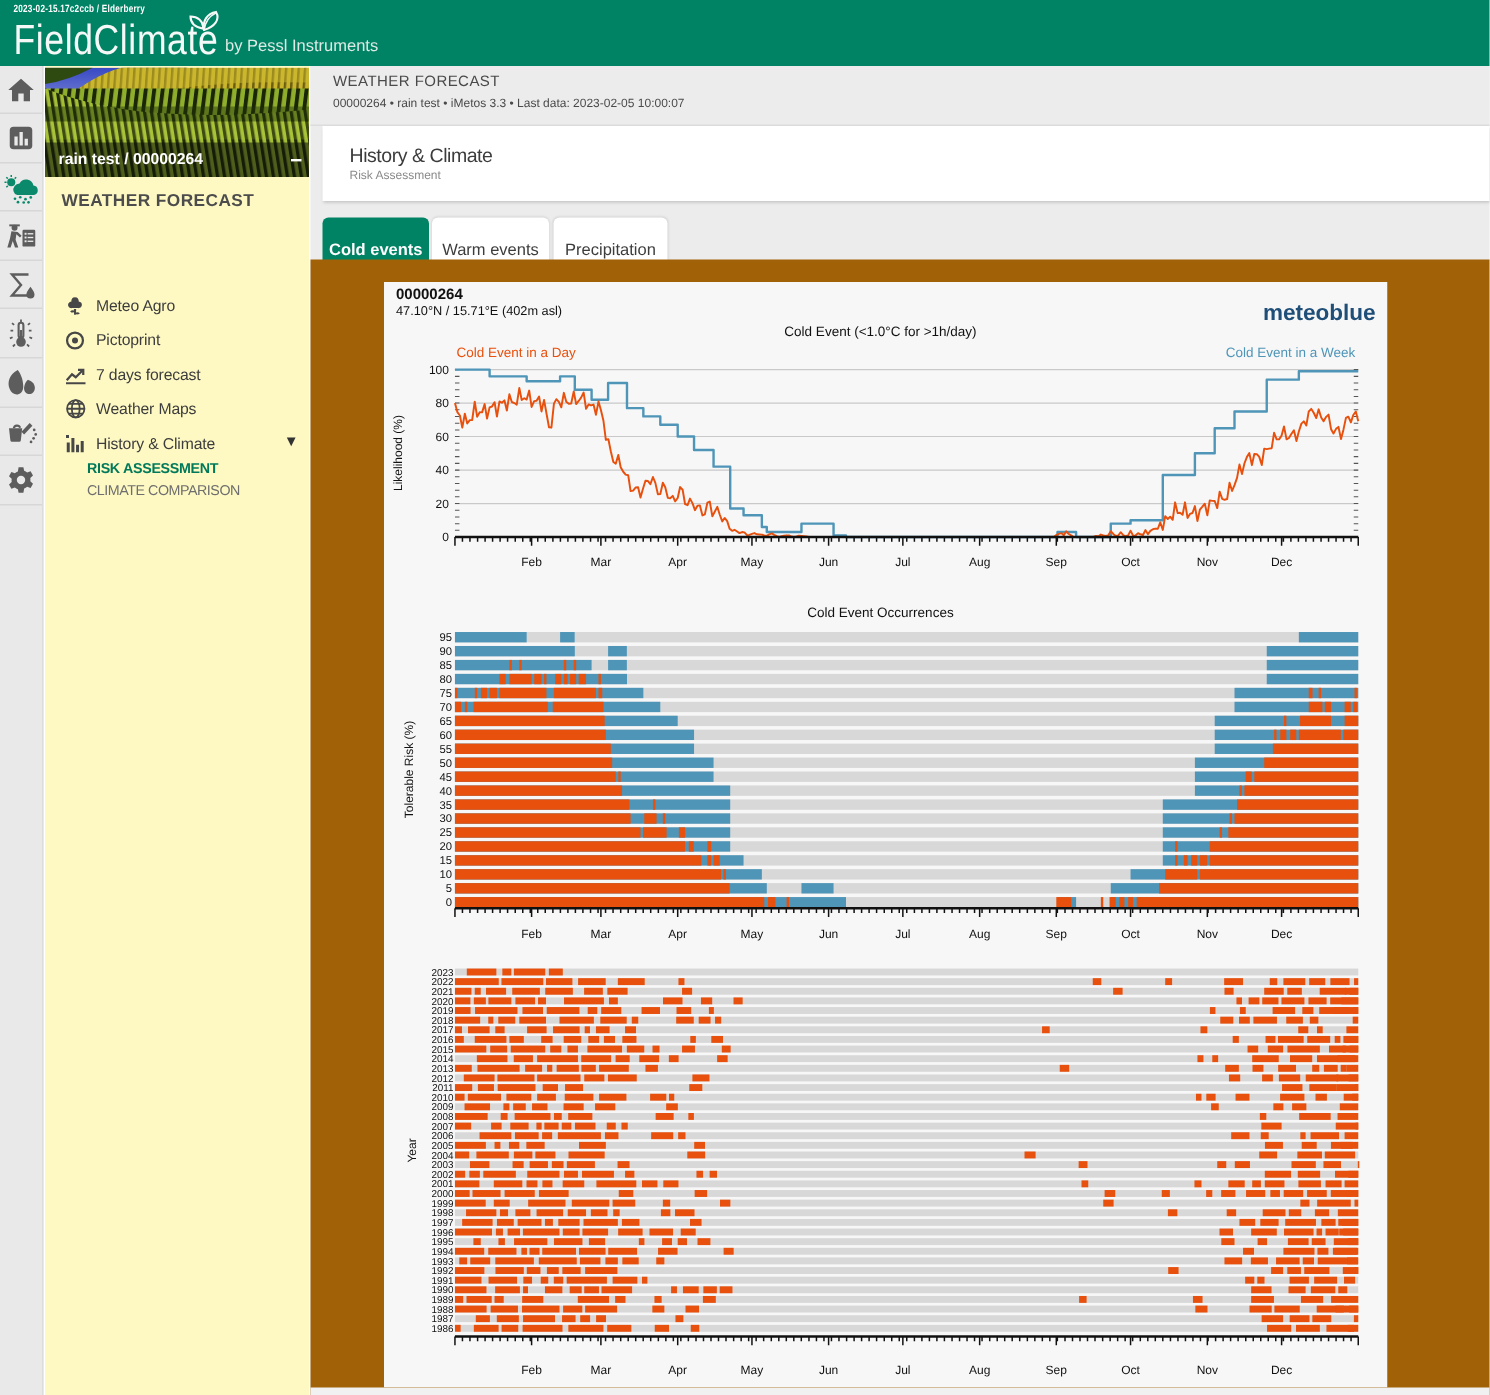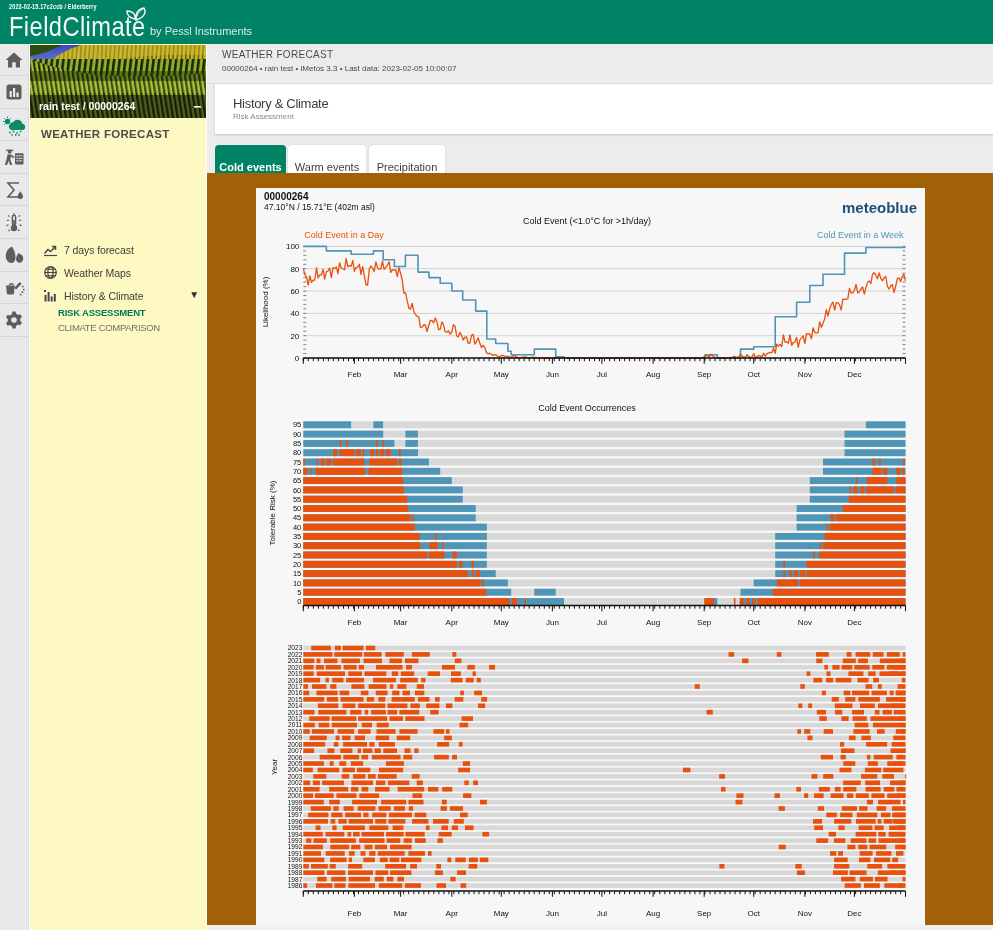--- a/index.html
+++ b/index.html
@@ -185,20 +185,42 @@
   <rect x="0" y="14" width="176" height="59" fill="url(#rows)"></rect>
   <path d="M0 14 L0 73 L176 73 L176 28 Q120 34 70 30 Q30 26 0 14 Z" fill="url(#rows2)"></path>
   <rect x="0" y="26" width="176" height="10" fill="#223308" opacity="0.45"></rect>
   <rect x="0" y="36" width="176" height="12" fill="#c8e050" opacity="0.18"></rect>
   <rect x="0" y="50" width="176" height="23" fill="#0c100a" opacity="0.55"></rect>
   <text x="9" y="64.5" font-size="10.5" font-weight="bold" fill="#fff" font-family="Liberation Sans, sans-serif">rain test / 00000264</text>
   <rect x="164" y="61" width="7" height="1.6" fill="#fff"></rect>
   </svg>
 </div>
 <div class="mhead">WEATHER FORECAST</div>
+<div class="mi" style="top:149.6px">
+      <span class="ic">
+        <svg width="14" height="14" viewBox="0 0 14 14">
+          <g fill="#474747">
+            <path d="M7 1.2 C5.2 1.2 4.4 2.6 4.6 4 C3 4.2 2.2 5.4 2.4 6.6 C2.6 7.8 3.8 8.6 5 8.4 L9 8.4 C10.4 8.6 11.6 7.6 11.6 6.2 C11.6 5 10.8 4.2 9.5 4 C9.6 2.6 8.8 1.2 7 1.2 Z"></path>
+            <path d="M6.2 9 h1.6 l-0.2 3.8 h-1.2 Z"></path>
+            <path d="M7 10.4 C5.8 9.6 4.6 9.8 3.8 10.6 C4.6 11.6 6 11.6 7 10.9 Z"></path>
+            <path d="M7 11.6 C8.2 10.8 9.4 11 10.2 11.8 C9.4 12.8 8 12.8 7 12.1 Z"></path>
+          </g>
+        </svg>
+      </span>
+      <span class="tx">Meteo Agro</span>
+    </div>
+<div class="mi" style="top:172.7px">
+      <span class="ic">
+        <svg width="14" height="14" viewBox="0 0 14 14">
+          <circle cx="7" cy="7" r="5.3" fill="none" stroke="#474747" stroke-width="1.5"></circle>
+          <circle cx="7" cy="7" r="2" fill="#474747"></circle>
+        </svg>
+      </span>
+      <span class="tx">Pictoprint</span>
+    </div>
 <div class="mi" style="top:195.7px">
       <span class="ic">
         <svg width="15" height="14" viewBox="0 0 15 14">
           <g stroke="#474747" stroke-width="1.5" fill="none">
             <path d="M1.5 10.5 L5 6.5 7.5 8.5 12.5 3.5"></path>
             <path d="M9 3.5 h3.5 v3.5"></path>
           </g>
           <path d="M1 12.5 h13" stroke="#474747" stroke-width="1.2"></path>
         </svg>
       </span>

